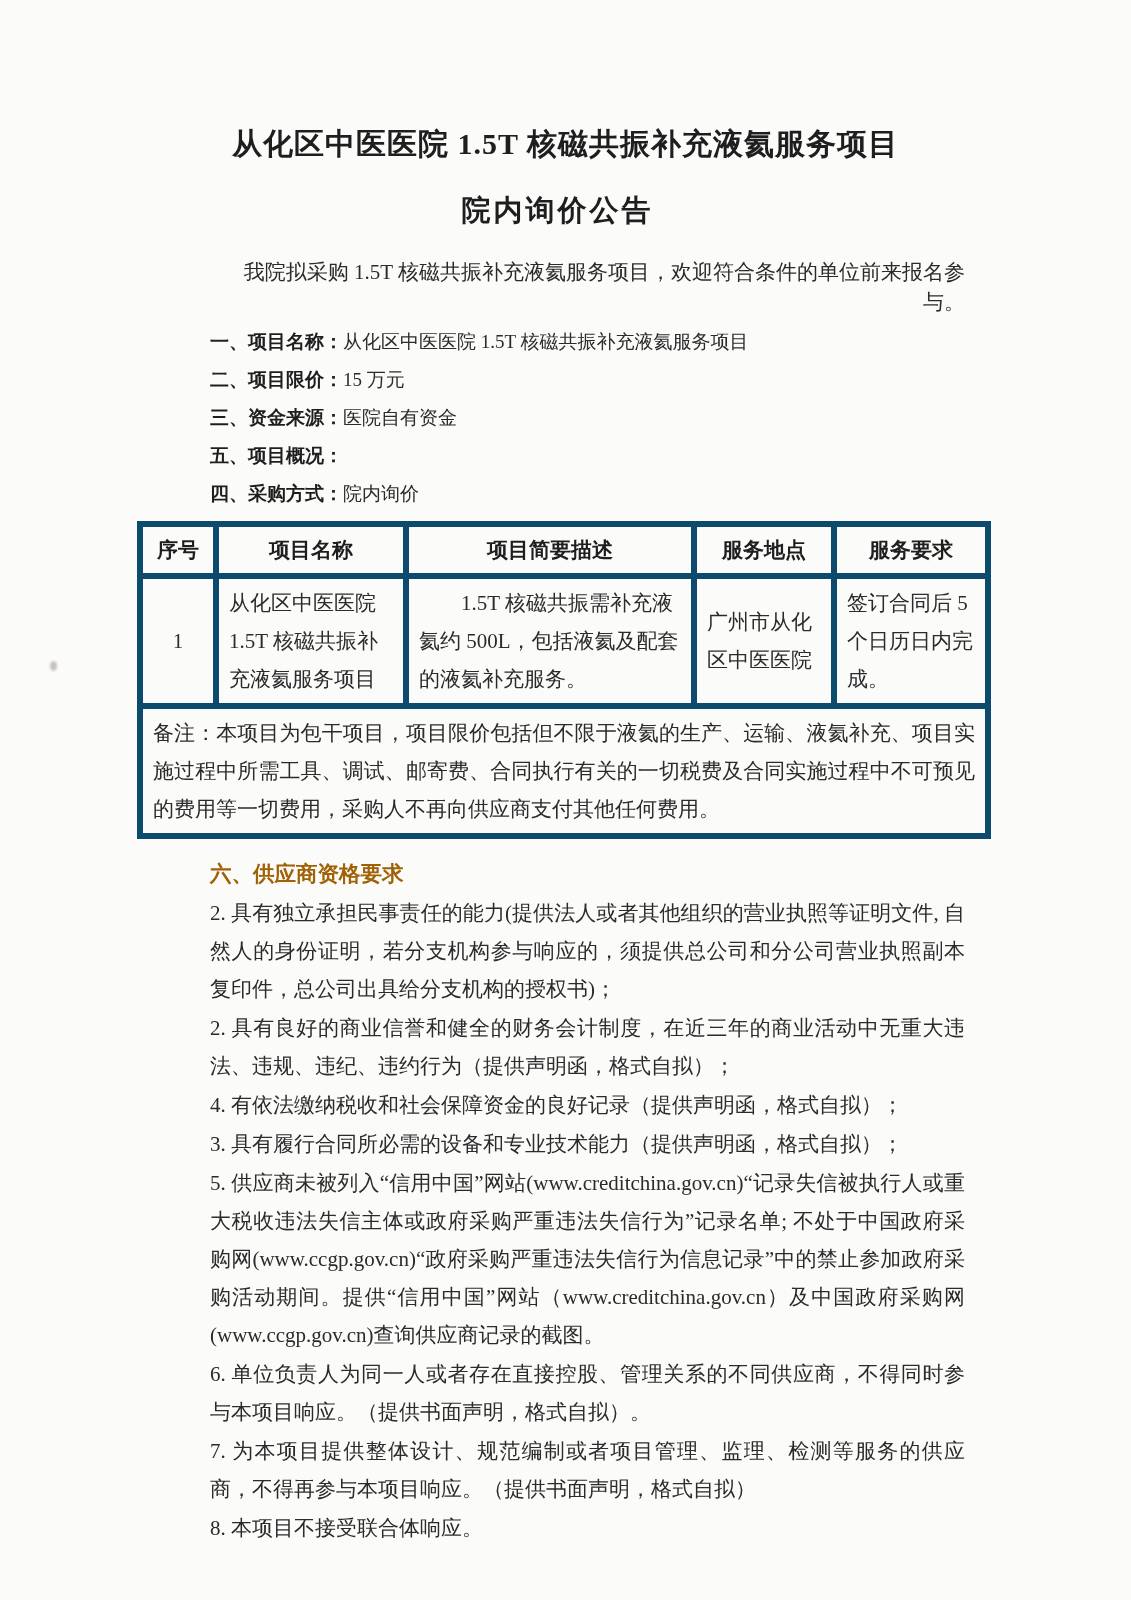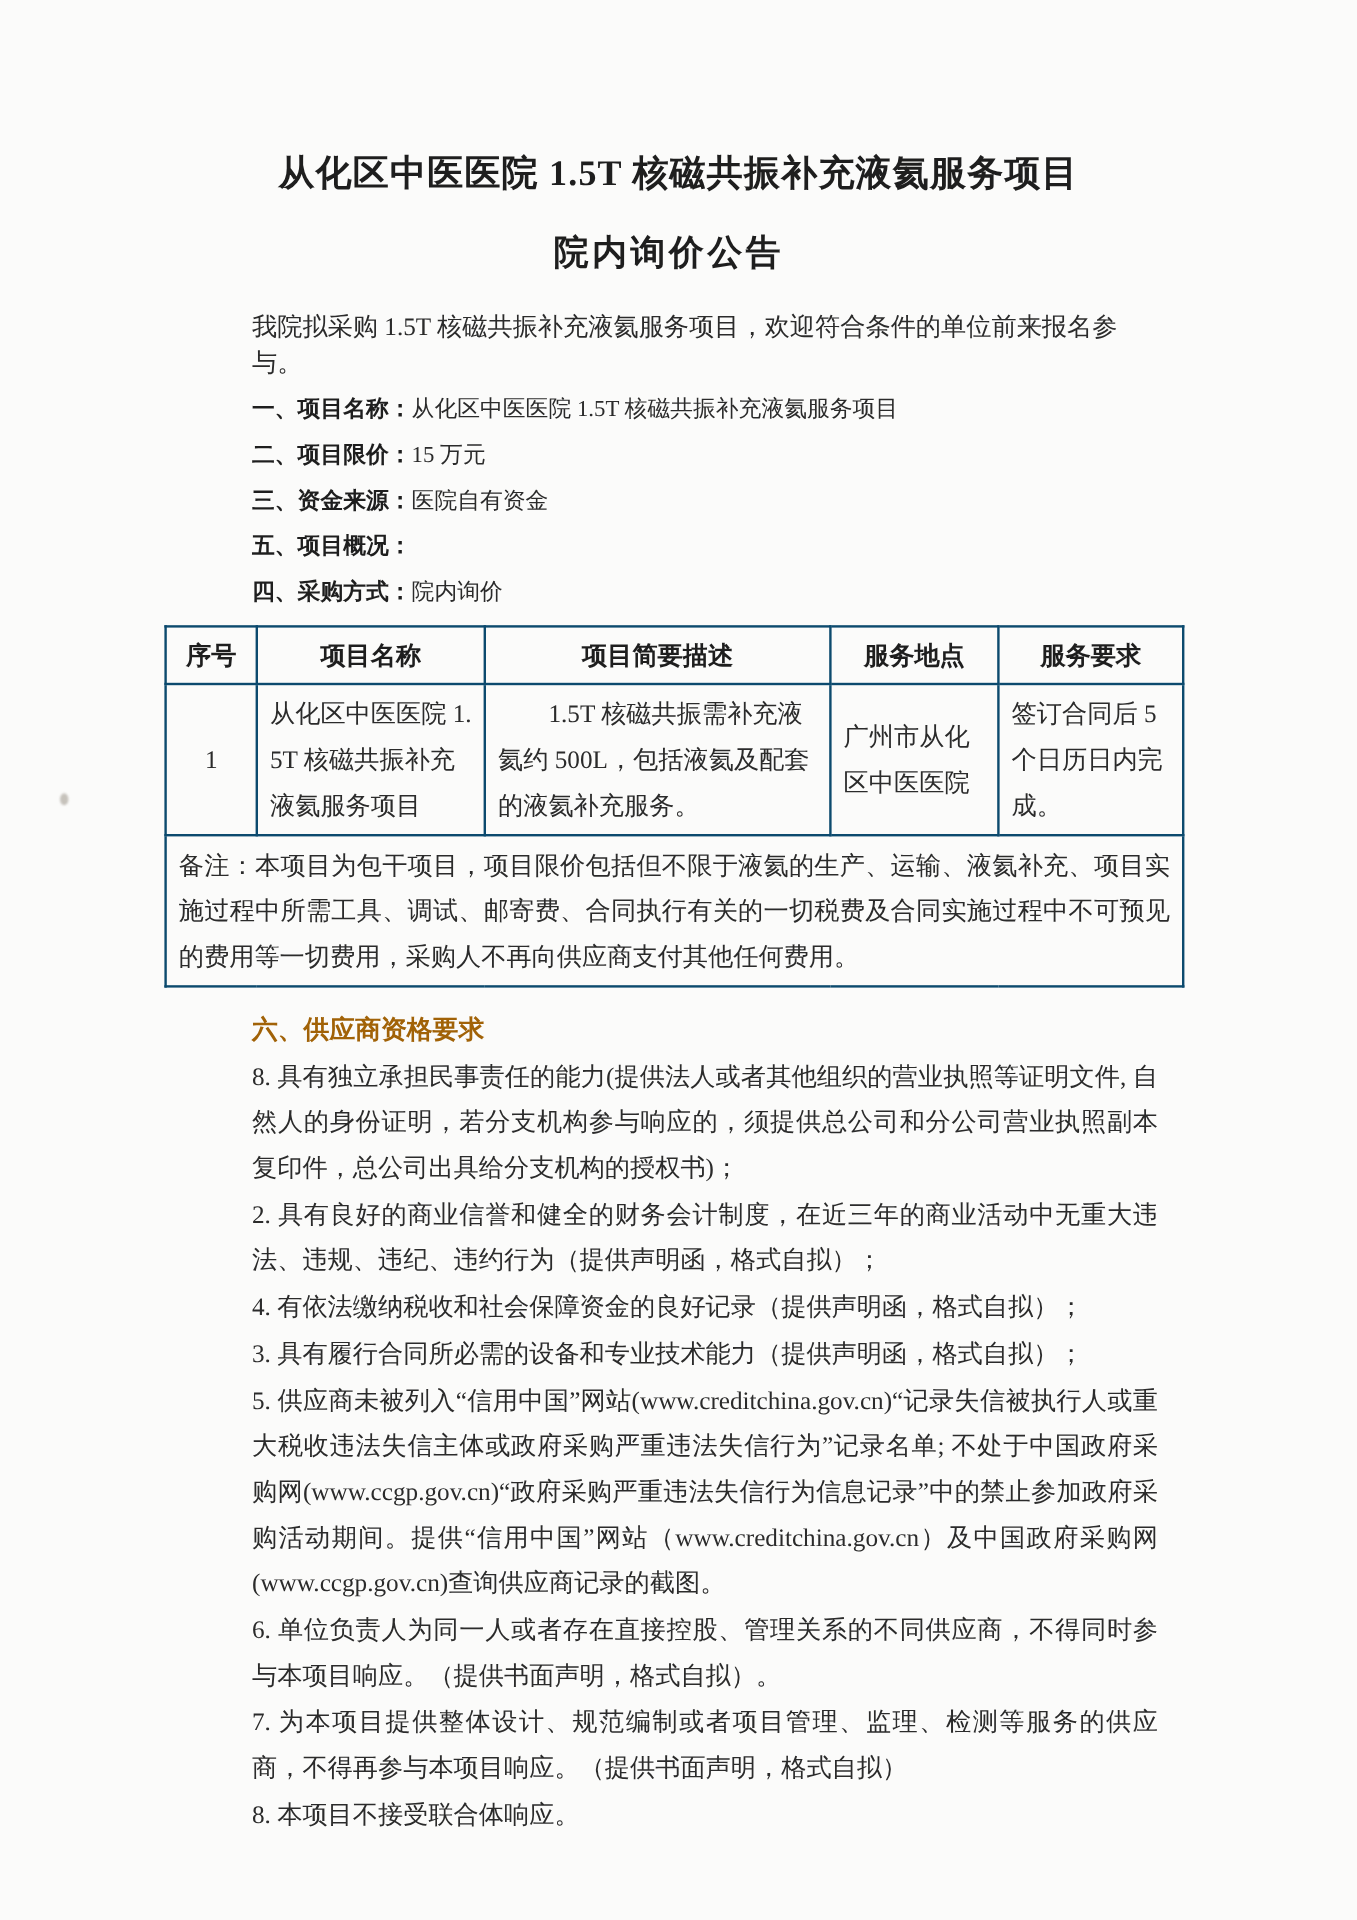--- a/index.html
+++ b/index.html
@@ -31,40 +31,41 @@
   }
 
   .content { margin: 0 146px 0 137px; width: 848px; }
   .text-block { margin-left: 73px; width: 755px; }
 
   .intro {
     margin: 26px 0 0 0;
     font-size: 21px;
     line-height: 30px;
     color: #2b2b2b;
+    text-align: right;
   }
 
   .info-list { margin-top: 14px; }
   .info-item {
     margin: 0 0 16px 0;
     font-size: 19px;
     line-height: 22px;
     color: #2b2b2b;
   }
   .info-label { font-weight: 700; color: #1e1e1e; }
 
   table.overview {
     border-collapse: collapse;
     width: 848px;
     margin-top: 2px;
     table-layout: fixed;
     background: transparent;
   }
   table.overview th, table.overview td {
-    border: 2px solid #0c4a6e;
+    border: 6px solid #0c4a6e;
     font-size: 21px;
     color: #2b2b2b;
     padding: 5px 10px;
     word-break: break-all;
   }
   table.overview thead th {
     font-weight: 700;
     text-align: center;
     height: 36px;
     color: #1e1e1e;
@@ -170,21 +171,21 @@
         </tr>
         <tr>
           <td class="cell-note" colspan="5">备注：本项目为包干项目，项目限价包括但不限于液氦的生产、运输、液氦补充、项目实施过程中所需工具、调试、邮寄费、合同执行有关的一切税费及合同实施过程中不可预见的费用等一切费用，采购人不再向供应商支付其他任何费用。</td>
         </tr>
       </tbody>
     </table>
 
     <h3 class="section-heading">六、供应商资格要求</h3>
 
     <div class="req-list">
-      <p class="req-item">8.  具有独立承担民事责任的能力(提供法人或者其他组织的营业执照等证明文件, 自然人的身份证明，若分支机构参与响应的，须提供总公司和分公司营业执照副本复印件，总公司出具给分支机构的授权书)；</p>
+      <p class="req-item">2.  具有独立承担民事责任的能力(提供法人或者其他组织的营业执照等证明文件, 自然人的身份证明，若分支机构参与响应的，须提供总公司和分公司营业执照副本复印件，总公司出具给分支机构的授权书)；</p>
       <p class="req-item">2.  具有良好的商业信誉和健全的财务会计制度，在近三年的商业活动中无重大违法、违规、违纪、违约行为（提供声明函，格式自拟）；</p>
       <p class="req-item">4.  有依法缴纳税收和社会保障资金的良好记录（提供声明函，格式自拟）；</p>
       <p class="req-item">3.  具有履行合同所必需的设备和专业技术能力（提供声明函，格式自拟）；</p>
       <p class="req-item">5.  供应商未被列入“信用中国”网站(www.creditchina.gov.cn)“记录失信被执行人或重大税收违法失信主体或政府采购严重违法失信行为”记录名单; 不处于中国政府采购网(www.ccgp.gov.cn)“政府采购严重违法失信行为信息记录”中的禁止参加政府采购活动期间。提供“信用中国”网站（www.creditchina.gov.cn）及中国政府采购网(www.ccgp.gov.cn)查询供应商记录的截图。</p>
       <p class="req-item">6.  单位负责人为同一人或者存在直接控股、管理关系的不同供应商，不得同时参与本项目响应。（提供书面声明，格式自拟）。</p>
       <p class="req-item">7.  为本项目提供整体设计、规范编制或者项目管理、监理、检测等服务的供应商，不得再参与本项目响应。（提供书面声明，格式自拟）</p>
       <p class="req-item">8.  本项目不接受联合体响应。</p>
     </div>
 
   </div>

